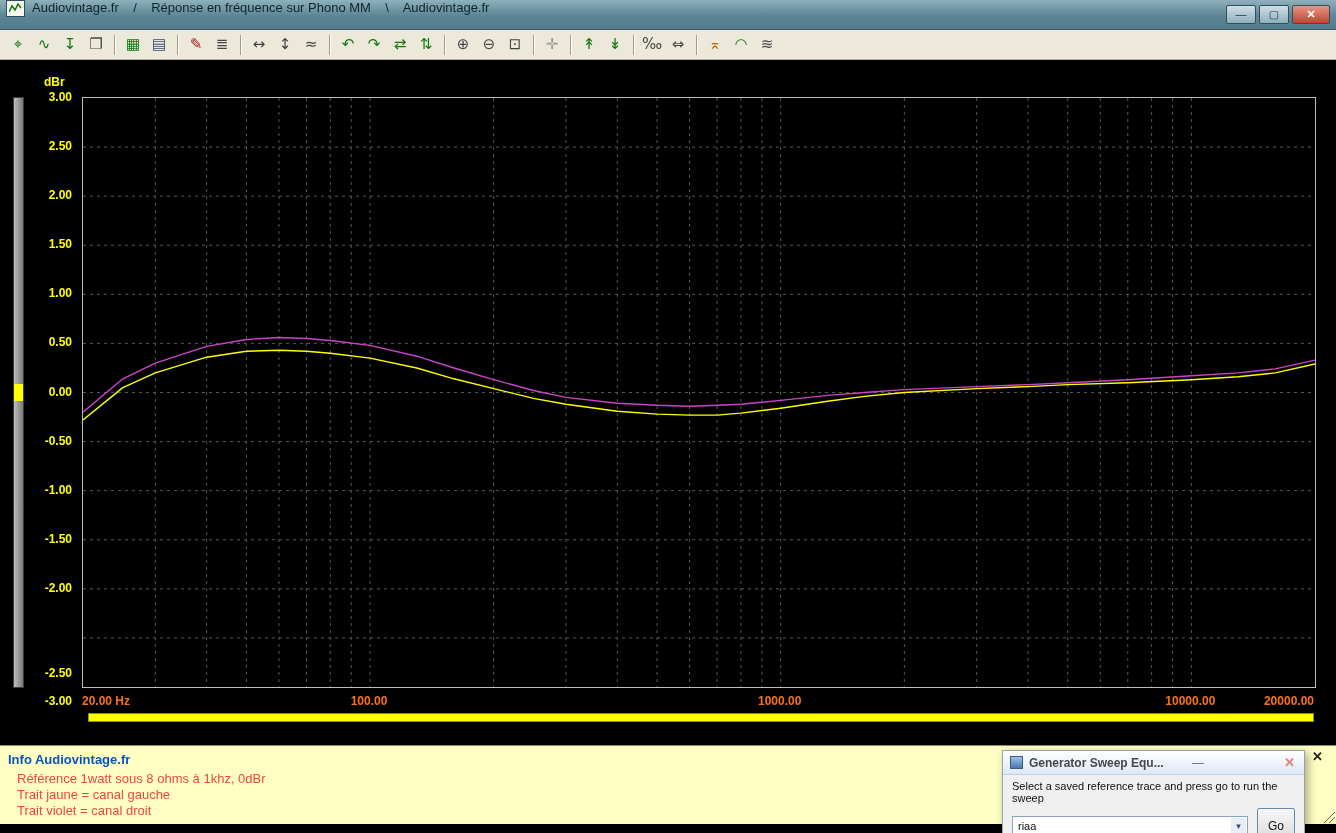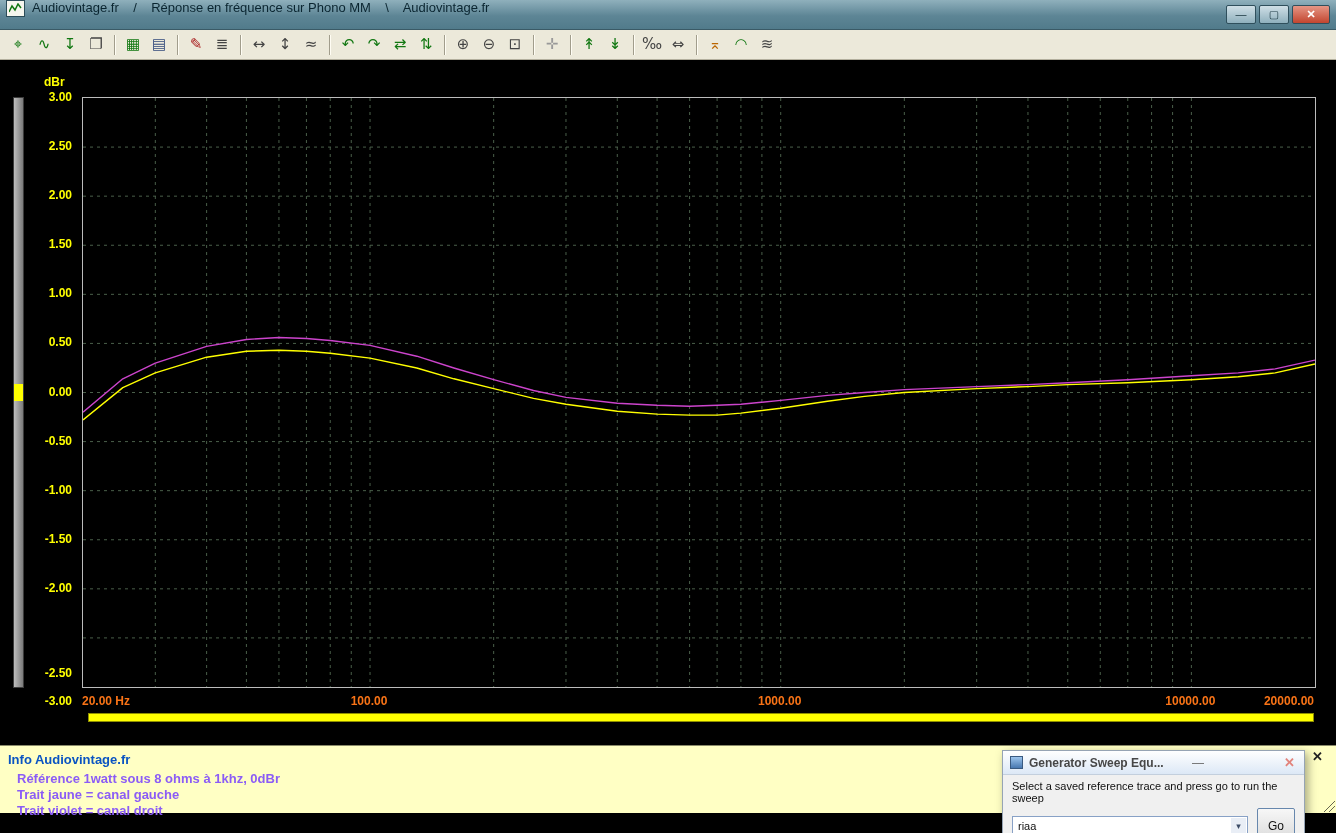--- a/index.html
+++ b/index.html
@@ -41,28 +41,28 @@
     background:linear-gradient(to right,#bdbdbd,#7a7a7a);border:1px solid #3c3c3c;}
   .vthumb{position:absolute;left:0;right:0;top:286px;height:17px;background:#ffff00;}
   #axis-labels{position:absolute;inset:0;pointer-events:none;}
   .ylab{position:absolute;right:1264px;color:#ffff00;font-size:12px;font-weight:bold;
     transform:translateY(-50%);white-space:nowrap;}
   .xlab{position:absolute;top:634px;color:#f97316;font-size:12px;font-weight:bold;white-space:nowrap;}
   .hscroll{position:absolute;left:84px;top:653px;width:1226px;height:9px;box-sizing:border-box;
     background:#ffff00;border:1px solid #8f8f00;}
 
   
-  .info-panel{position:absolute;left:0;top:745px;right:0;height:68px;box-sizing:border-box;
+  .info-panel{position:absolute;left:0;top:745px;right:0;height:79px;box-sizing:border-box;
     background:#ffffc4;border-top:1px solid #8a8a6a;}
   .info-head{position:relative;padding:4px 10px 2px 8px;}
   .info-title{color:#0a54c2;font-weight:bold;font-size:13px;}
   .info-close{position:absolute;right:13px;top:3px;font-size:13px;font-weight:bold;
     color:#222;cursor:pointer;}
   #info-lines{padding-left:17px;padding-top:1px;}
-  .info-line{font-weight:bold;font-size:13px;color:#8b5cf6;line-height:16px;}
+  .info-line{font-weight:normal;font-size:13px;color:#ef4444;line-height:16px;}
   .grip{position:absolute;right:1px;bottom:1px;}
 
   
   .dialog{position:absolute;left:1002px;top:750px;width:303px;box-sizing:border-box;
     background:#f0f0f0;border:1px solid #96a4b4;box-shadow:3px 3px 9px rgba(0,0,0,.35);}
   .dlg-title{height:23px;background:linear-gradient(#ffffff,#dce8f6);display:flex;
     align-items:center;padding:0 7px;gap:6px;border-bottom:1px solid #c3cfdd;}
   .dlg-icon{width:11px;height:11px;background:linear-gradient(#9cc4ec,#4878b0);
     border:1px solid #3a5a80;flex:0 0 auto;}
   .dlg-title-text{flex:1;font-size:12px;color:#474747;white-space:nowrap;overflow:hidden;font-weight:bold;}

